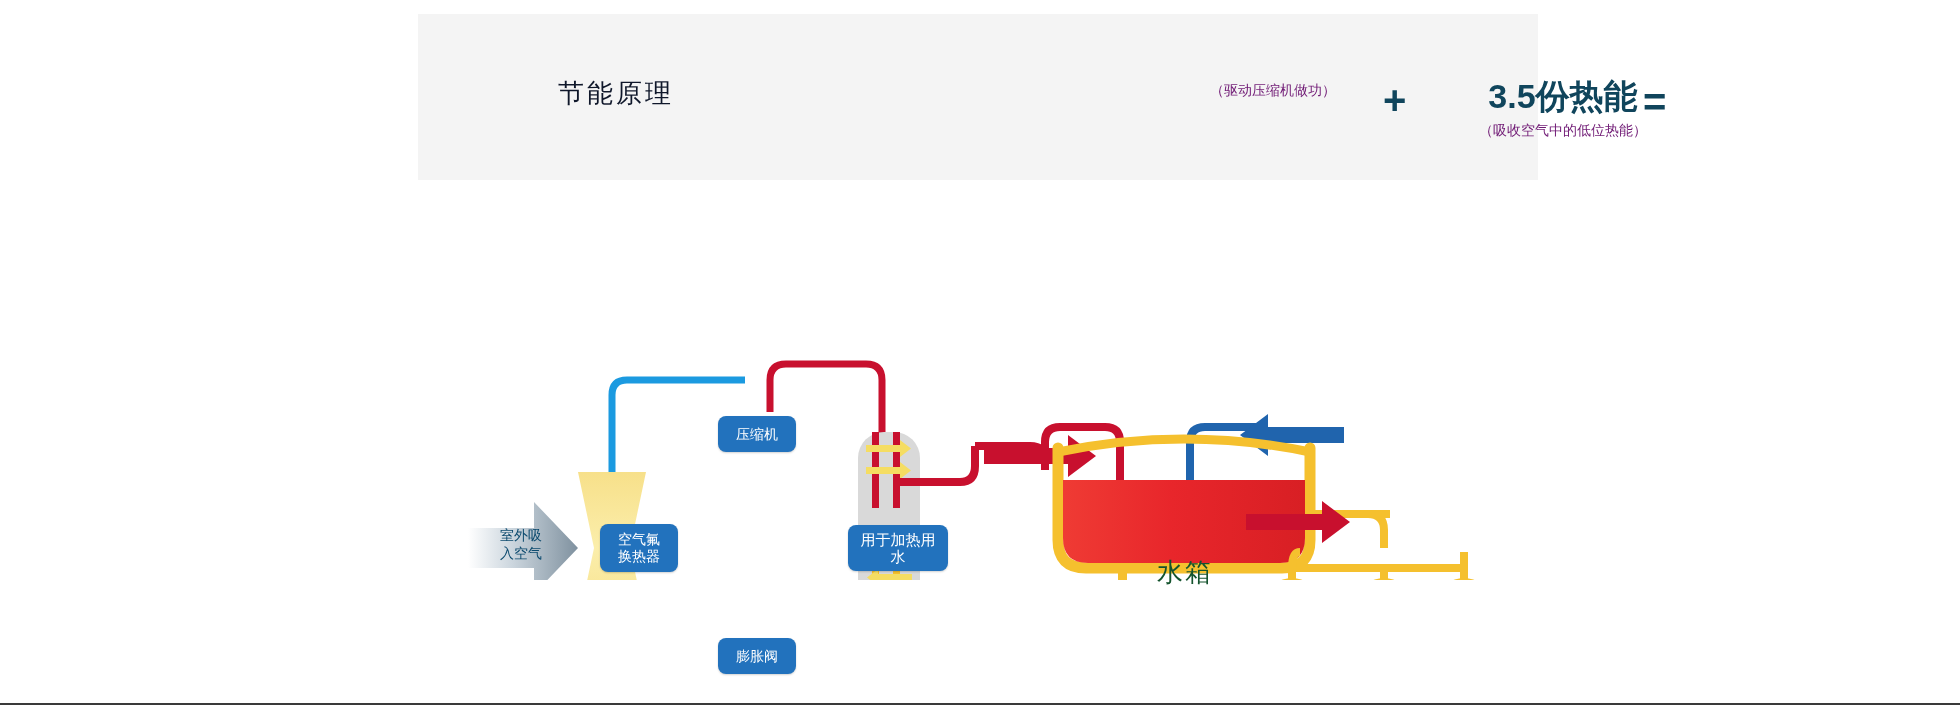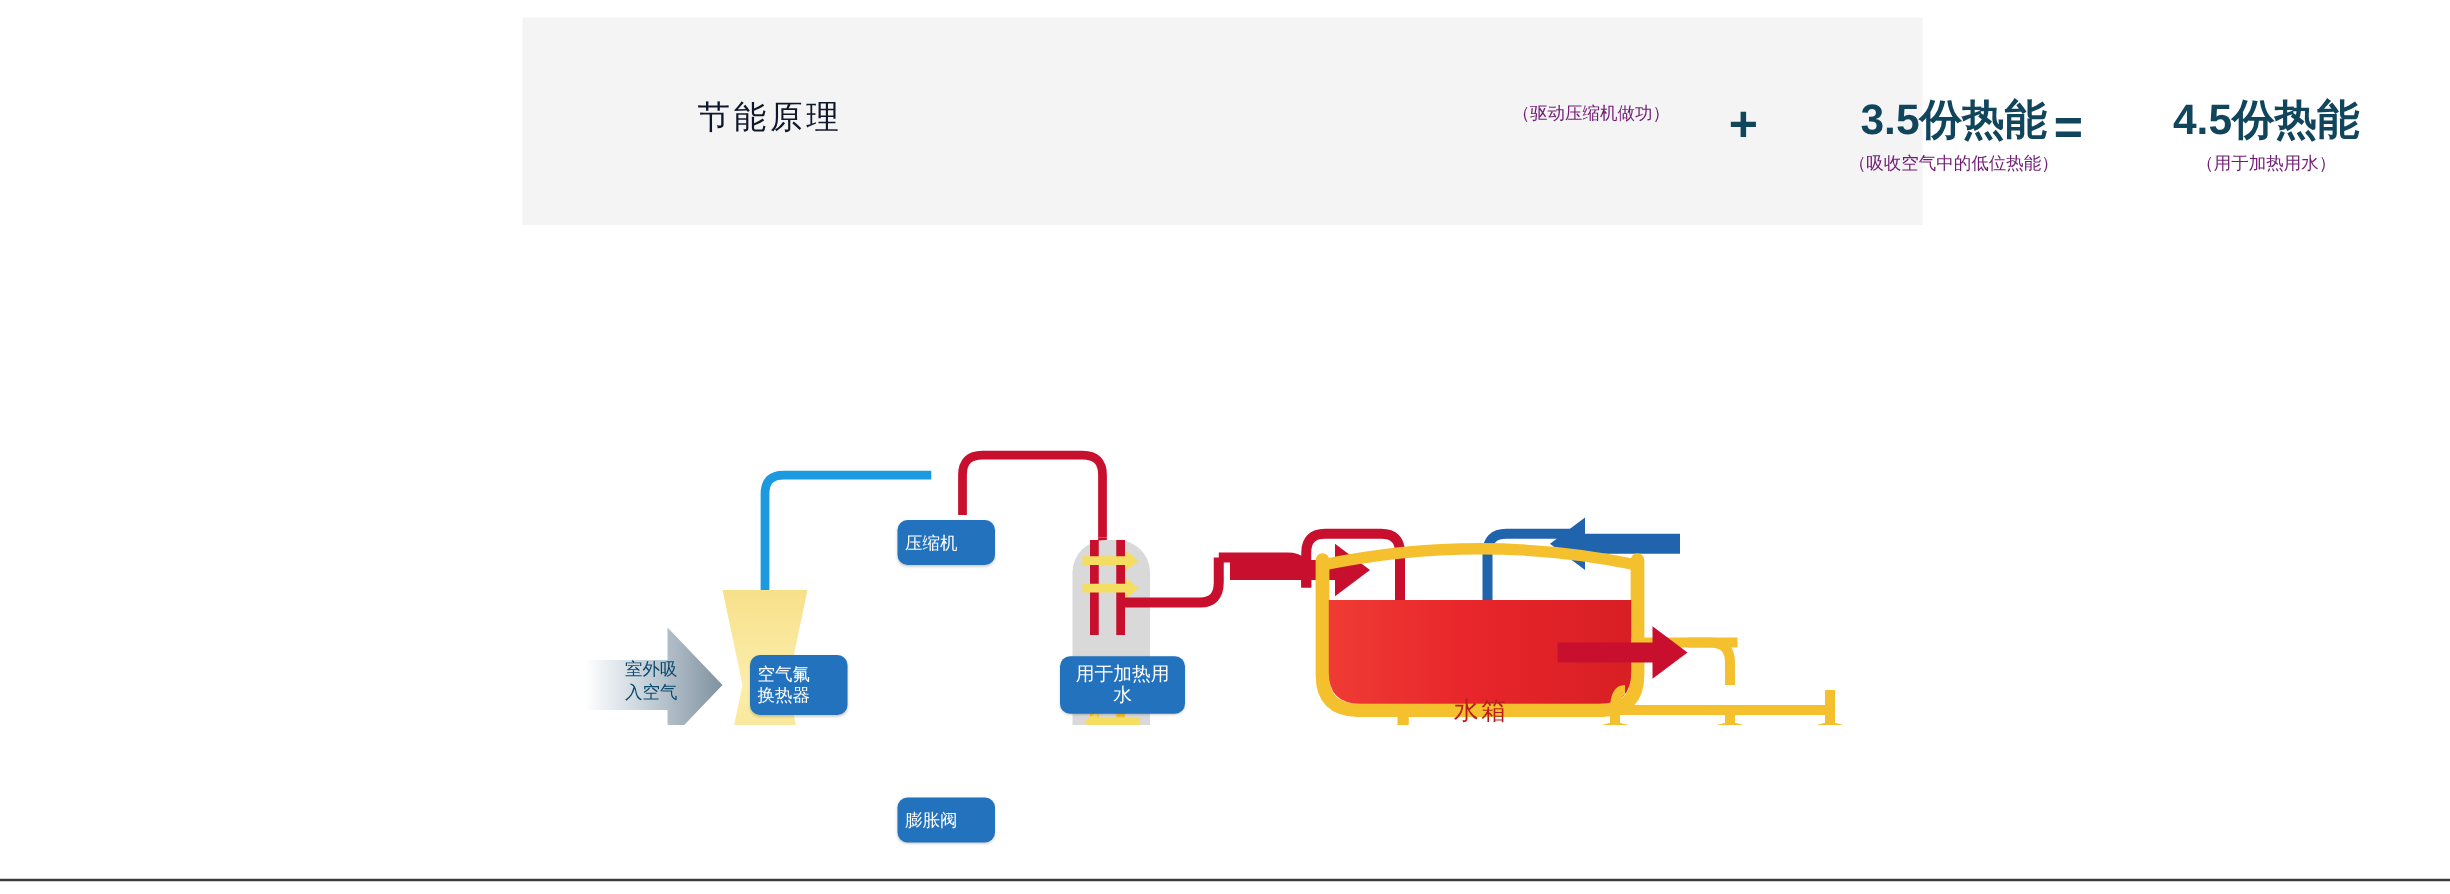--- a/index.html
+++ b/index.html
@@ -25,38 +25,38 @@
   #op-eq{left:1225px;top:68px;}
   #term3{left:1270px;top:62px;width:250px;}
 
   
   #diagram{position:absolute;left:0;top:180px;width:1960px;height:400px;}
   #svgwrap{position:absolute;left:0;top:0;}
 
   .node-label{
     position:absolute;background:#2272bd;color:#ffffff;border-radius:8px;
     text-align:center;font-size:14px;line-height:17px;
-    display:flex;align-items:center;justify-content:flex-start;
+    display:flex;align-items:center;justify-content:center;
     box-shadow:0 1px 2px rgba(0,0,0,0.18);
     box-sizing:border-box;padding:0 6px;
   }
   #n-air-hx{left:600px;top:344px;width:78px;height:48px;}
   #n-compressor{left:718px;top:236px;width:78px;height:36px;}
   #n-expansion{left:718px;top:458px;width:78px;height:36px;}
   #n-water-hx{left:848px;top:345px;width:100px;height:46px;font-size:15px;}
 
   .flow-tag{position:absolute;color:#ffffff;font-size:13px;line-height:14px;
             font-weight:bold;white-space:nowrap;}
   #tag-chushui{left:996px;top:274px;margin-top:36px;}
   #tag-huishui{left:993px;top:487px;}
   #tag-lengshui{left:1275px;top:275px;}
   #tag-reshui{left:1254px;top:402px;}
 
   #tank-label{position:absolute;left:1105px;top:375px;width:160px;
-              text-align:center;color:#b91c1c;font-size:20px;letter-spacing:2px;}
+              text-align:center;color:#14532d;font-size:26px;letter-spacing:2px;}
 
   #air-intake-label{position:absolute;left:487px;top:346px;width:68px;
               text-align:center;color:#0c4a6e;font-size:14px;line-height:18px;}
 
   #bottom-rule{position:absolute;left:0;top:703px;width:1960px;height:2px;background:#3a3a3a;}
 </style>
 </head>
 <body>
 
 <div id="banner">
@@ -68,24 +68,20 @@
 
   <div class="eq-op" id="op-plus">+</div>
 
   <div class="eq-term" id="term2">
     <div class="eq-big">3.5份热能</div>
     <div class="eq-sub">（吸收空气中的低位热能）</div>
   </div>
 
   <div class="eq-op" id="op-eq">=</div>
 
-  <div class="eq-term" id="term3">
-    <div class="eq-big">4.5份热能</div>
-    <div class="eq-sub">（用于加热用水）</div>
-  </div>
 </div>
 
 <div id="diagram">
 
   <svg id="svgwrap" width="1960" height="400" viewBox="0 0 1960 400">
     <defs>
       <linearGradient id="airgrad" x1="0" y1="0" x2="1" y2="0">
         <stop offset="0%" stop-color="#ffffff"></stop>
         <stop offset="40%" stop-color="#ccd6de"></stop>
         <stop offset="100%" stop-color="#7f919f"></stop>

